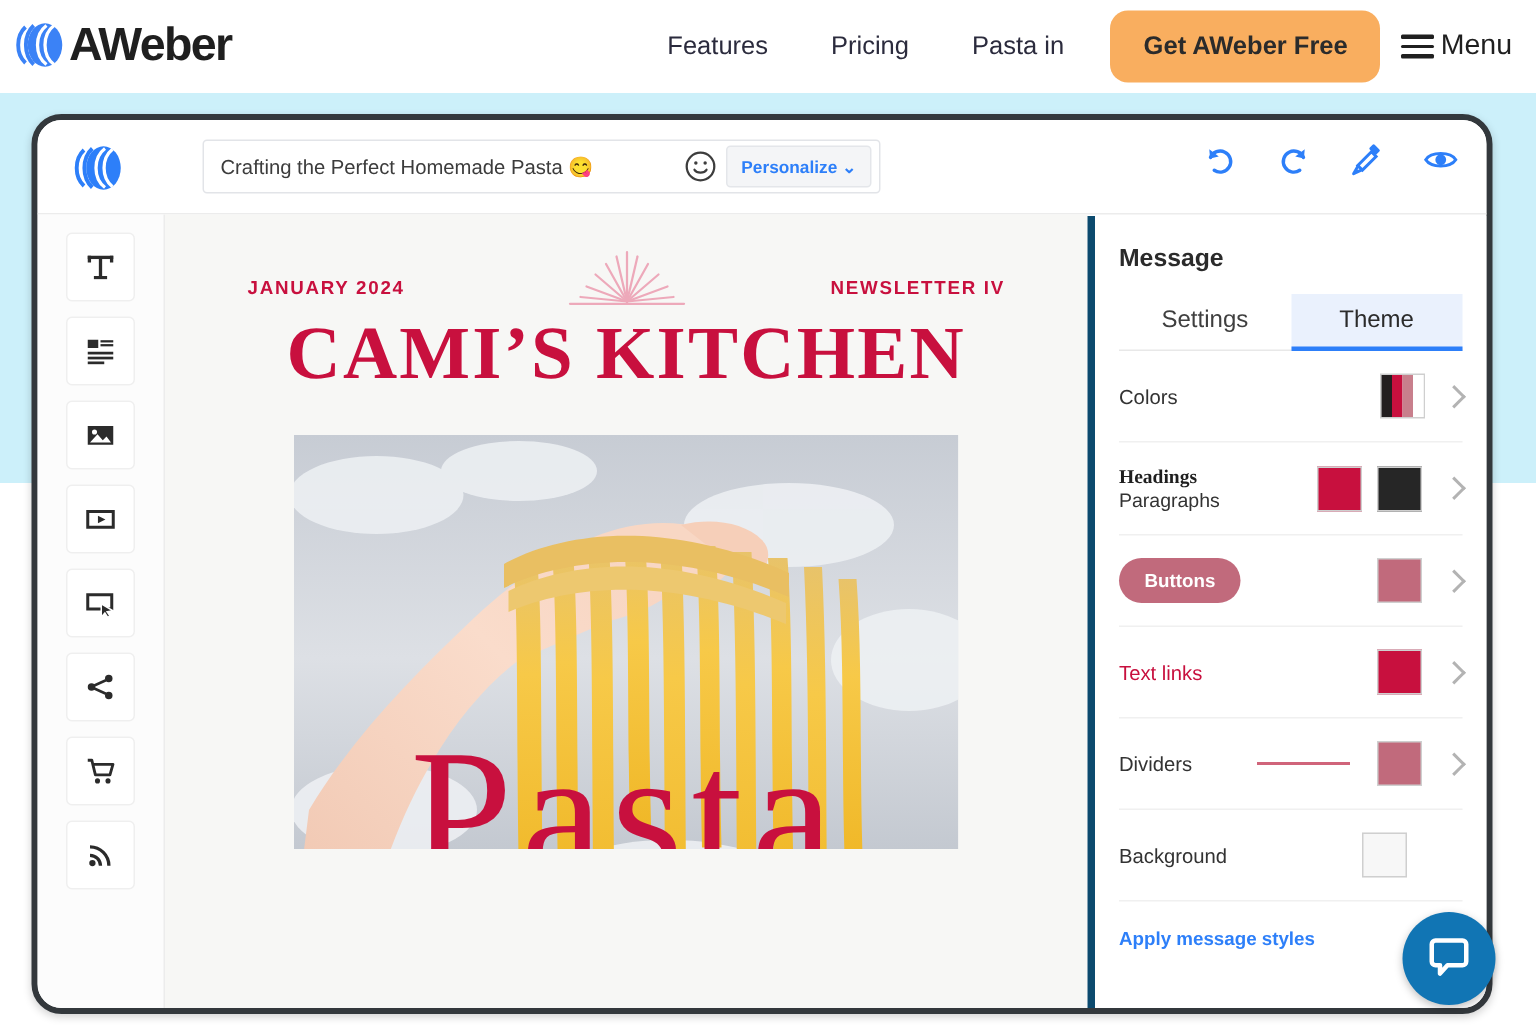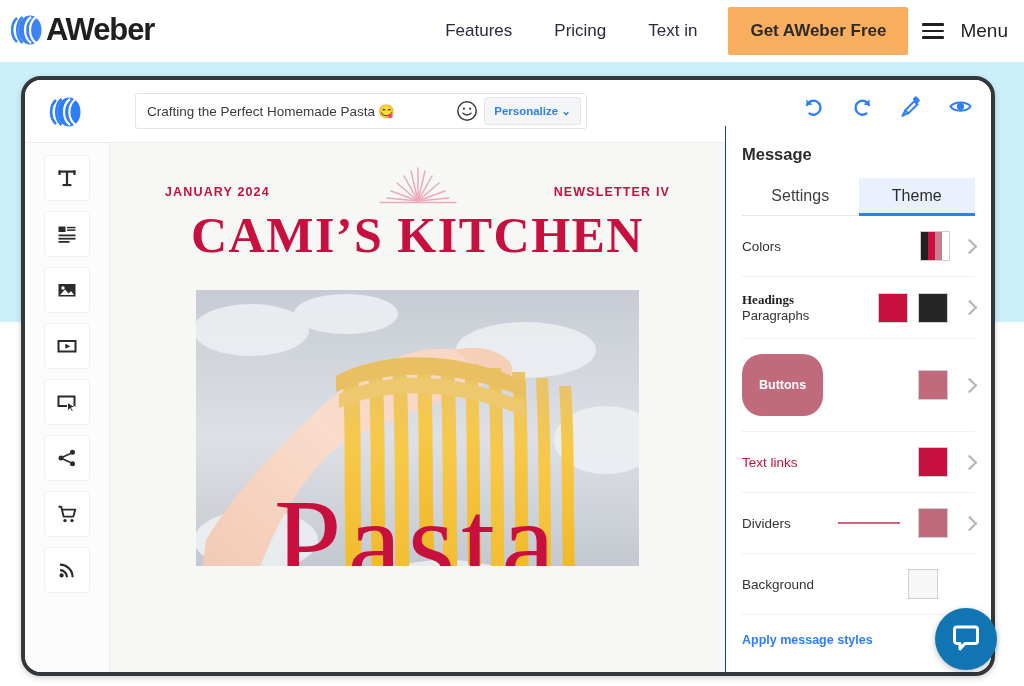--- a/index.html
+++ b/index.html
@@ -12,22 +12,22 @@
   .page{position:relative;width:1024px;height:686px;}
 
   
   .topnav{position:absolute;left:0;top:0;width:1024px;height:62px;background:#fff;z-index:30;}
   .brand{position:absolute;left:8px;top:11px;display:flex;align-items:center;gap:2px;}
   .brand-mark{width:36px;height:38px;position:relative;display:block;}
   .brand-name{font-size:31px;font-weight:bold;color:#1f1f1f;letter-spacing:-1.1px;line-height:38px;}
   .navlinks{position:absolute;right:12px;top:0;height:62px;display:flex;align-items:center;gap:0px;}
   .navlink{font-size:17px;color:#2b2b3d;padding:0 21px;line-height:62px;cursor:pointer;white-space:nowrap;}
   .cta{background:#F9AE5F;color:#2b2b2b;font-size:17px;font-weight:bold;padding:14px 22px;border:none;
-       border-radius:2px;cursor:pointer;margin:0 14px 0 10px;font-family:"Liberation Sans",sans-serif;white-space:nowrap;}
-  .menu-wrap{display:flex;align-items:center;gap:16px;cursor:pointer;padding-right:4px;}
+       border-radius:12px;cursor:pointer;margin:0 14px 0 10px;font-family:"Liberation Sans",sans-serif;white-space:nowrap;}
+  .menu-wrap{display:flex;align-items:center;gap:4px;cursor:pointer;padding-right:4px;}
   .burger{display:inline-block;width:22px;}
   .burger i{display:block;height:2.6px;background:#1f1f1f;margin:4px 0;border-radius:1px;}
   .menu-label{font-size:19px;color:#1f1f1f;}
 
   
   .blueband{position:absolute;left:0;top:62px;width:1024px;height:260px;background:#ccf0fa;z-index:0;}
   .device{position:absolute;left:21px;top:76px;width:974px;height:600px;
           background:#fff;border:4px solid #33383c;border-radius:20px;box-sizing:border-box;
           overflow:hidden;z-index:10;box-shadow:0 2px 6px rgba(0,0,0,.18);}
 
@@ -59,39 +59,39 @@
             padding:42px 55px 0 55px;position:relative;}
   .meta-txt{font-size:12.5px;font-weight:bold;letter-spacing:1.15px;color:#c8103e;}
   .sunburst{position:absolute;left:50%;top:22px;transform:translateX(-50%);}
   .kicker-title{font-family:"Liberation Serif",serif;font-size:50px;font-weight:bold;color:#c8103e;
                 letter-spacing:1.5px;margin-top:10px;line-height:1.05;}
   .hero{margin:28px auto 0;width:443px;height:276px;position:relative;overflow:hidden;}
   .hero-word{position:absolute;left:0;right:0;bottom:-38px;font-family:"Liberation Serif",serif;
              font-size:122px;color:#c8103e;line-height:1;letter-spacing:6px;pointer-events:none;}
 
   
-  .panel{position:absolute;right:0;top:46px;width:266px;bottom:0;background:#fff;
-         border-left:1px solid #0c4a6e;box-sizing:border-box;}
+  .panel{position:absolute;right:0;top:64px;width:266px;bottom:0;background:#fff;
+         border-left:5px solid #0c4a6e;box-sizing:border-box;}
   .panel-title{font-size:16.5px;font-weight:bold;color:#2b2b2b;padding:19px 0 14px 16px;}
   .tabs{display:flex;margin:0 16px;border-bottom:1px solid #e8e8e8;}
   .tab{flex:1;text-align:center;font-size:16px;color:#3f3f3f;padding:9px 0 8px;cursor:pointer;
        border-bottom:3px solid transparent;margin-bottom:-1px;}
   .tab.active{background:#eaf1fd;border-bottom-color:#2d7ff9;color:#2b2b2b;}
   .row{display:flex;align-items:center;margin:0 16px;padding:15px 0;border-bottom:1px solid #f0f0f0;min-height:30px;}
   .row-label{flex:1;font-size:13.5px;color:#333;}
   .row-label .h{font-family:"Liberation Serif",serif;font-weight:bold;font-size:13px;color:#1f1f1f;display:block;}
   .row-label .p{font-size:13px;color:#333;display:block;}
   .sw{width:30px;height:30px;border:1px solid #cfcfcf;box-sizing:border-box;}
   .swatches{display:flex;gap:10px;margin-right:14px;}
   .chev{width:9px;height:9px;border-right:2px solid #b3b3b3;border-top:2px solid #b3b3b3;
         transform:rotate(45deg);flex:none;margin-left:2px;}
   .colorbar{width:30px;height:30px;border:1px solid #cfcfcf;display:flex;box-sizing:border-box;}
   .colorbar i{flex:1;display:block;height:100%;}
   .btn-pill{background:#c16a7c;color:#fff;font-size:12.5px;font-weight:bold;
-            border-radius:20px;padding:24px 17px;display:inline-block;}
+            border-radius:20px;padding:8px 17px;display:inline-block;}
   .link-sample{color:#c8103e;font-size:13.5px;}
   .divline{width:62px;height:2px;background:#d0647a;margin-right:18px;}
   .apply{margin:18px 16px 0;color:#2d7ff9;font-size:12.5px;font-weight:bold;cursor:pointer;}
 
   
   .chat{position:absolute;right:27px;bottom:16px;width:62px;height:62px;border-radius:50%;
         background:#1175b4;z-index:40;display:flex;align-items:center;justify-content:center;cursor:pointer;
         box-shadow:0 2px 6px rgba(0,0,0,.25);}
 </style>
 </head>
@@ -109,21 +109,21 @@
           <path d="M9 7 C2.5 13,2.5 25,9 31" stroke="#3b82f6" stroke-width="2.6" fill="none"></path>
           <path d="M14.5 6 C7.5 12.5,7.5 25.5,14.5 32" stroke="#3b82f6" stroke-width="2.6" fill="none"></path>
         </svg>
       </span>
       <span class="brand-name">AWeber</span>
     </div>
 
     <div class="navlinks">
       <span class="navlink">Features</span>
       <span class="navlink">Pricing</span>
-      <span class="navlink">Text in</span>
+      <span class="navlink">Pasta in</span>
       <button class="cta">Get AWeber Free</button>
       <span class="menu-wrap">
         <span class="burger">
             <i></i>
             <i></i>
             <i></i>
           </span>
         <span class="menu-label">Menu</span>
       </span>
     </div>

